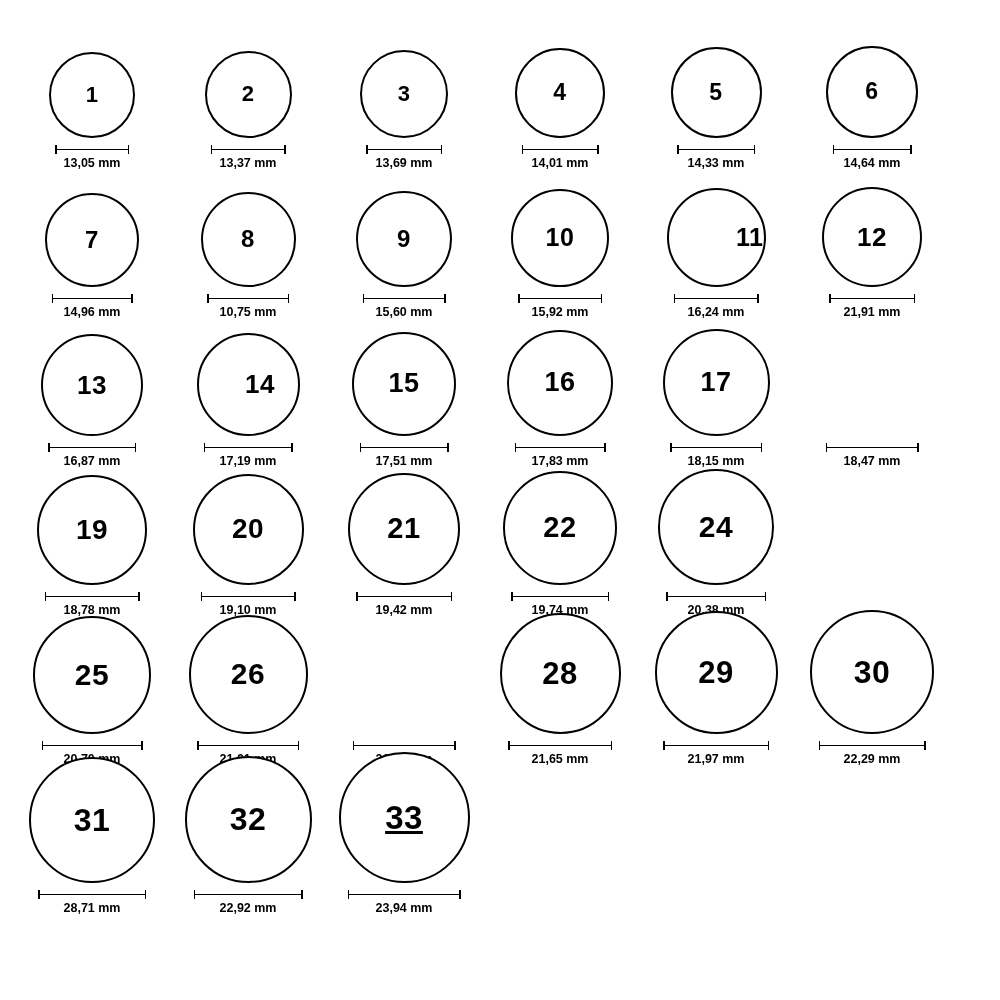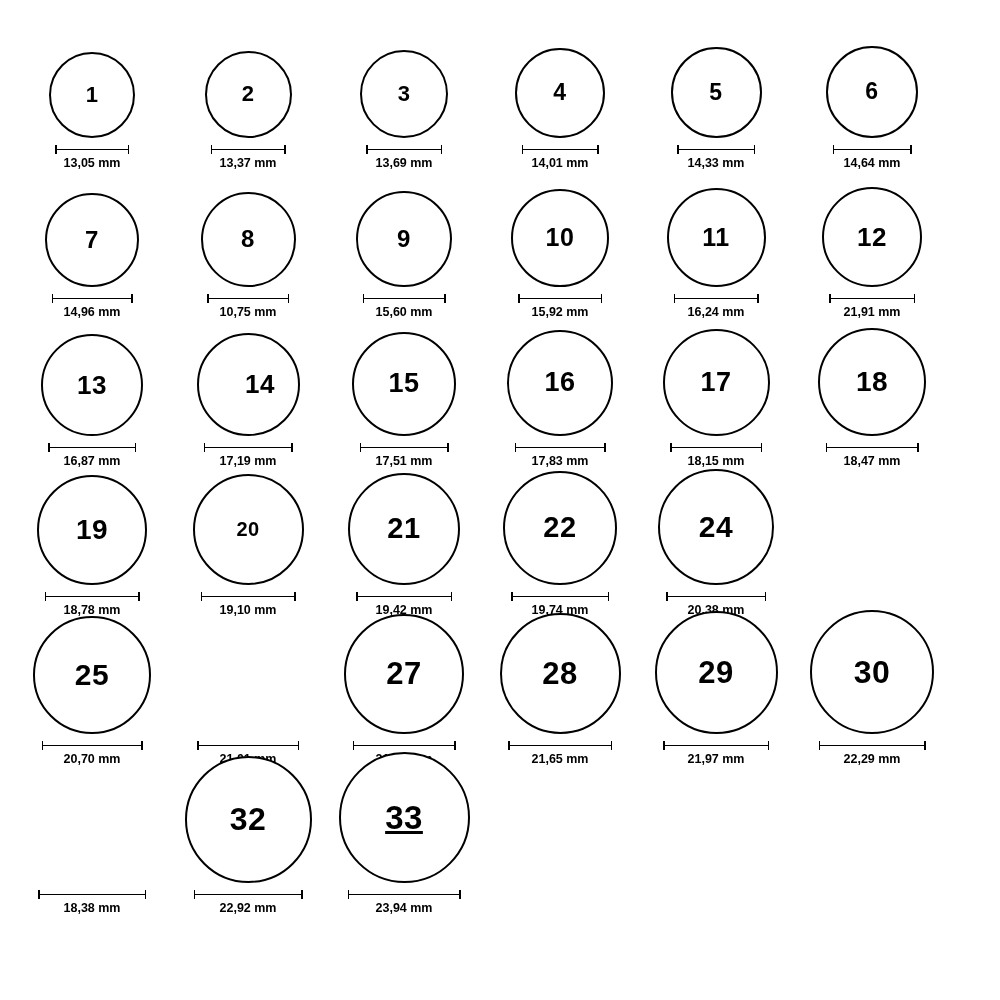--- a/index.html
+++ b/index.html
@@ -197,21 +197,21 @@
           <span class="ring-number" style="font-size: 25px;">10</span>
         </div>
         <div class="measure-bar" style="width: 84px;">
           <div class="line"></div>
           <div class="tick left"></div>
           <div class="tick right"></div>
         </div>
         <div class="ring-size-label">15,92 mm</div>
       </div>
       <div class="ring-cell">
-        <div class="ring-circle" style="width: 99px; height: 99px;">
+        <div class="ring-circle" style="width: 99px; height: 99px; justify-content: flex-end;">
           <span class="ring-number" style="font-size: 25px;">11</span>
         </div>
         <div class="measure-bar" style="width: 85px;">
           <div class="line"></div>
           <div class="tick left"></div>
           <div class="tick right"></div>
         </div>
         <div class="ring-size-label">16,24 mm</div>
       </div>
       <div class="ring-cell">
@@ -276,23 +276,20 @@
           <span class="ring-number" style="font-size: 27px;">17</span>
         </div>
         <div class="measure-bar" style="width: 92px;">
           <div class="line"></div>
           <div class="tick left"></div>
           <div class="tick right"></div>
         </div>
         <div class="ring-size-label">18,15 mm</div>
       </div>
       <div class="ring-cell">
-        <div class="ring-circle" style="width: 108px; height: 108px;">
-          <span class="ring-number" style="font-size: 28px;">18</span>
-        </div>
         <div class="measure-bar" style="width: 93px;">
           <div class="line"></div>
           <div class="tick left"></div>
           <div class="tick right"></div>
         </div>
         <div class="ring-size-label">18,47 mm</div>
       </div>
     </div>
     <div class="ring-row">
       <div class="ring-cell">
@@ -301,21 +298,21 @@
         </div>
         <div class="measure-bar" style="width: 95px;">
           <div class="line"></div>
           <div class="tick left"></div>
           <div class="tick right"></div>
         </div>
         <div class="ring-size-label">18,78 mm</div>
       </div>
       <div class="ring-cell">
         <div class="ring-circle" style="width: 111px; height: 111px;">
-          <span class="ring-number" style="font-size: 20px; text-align: right;">20</span>
+          <span class="ring-number" style="font-size: 28px; text-align: right;">20</span>
         </div>
         <div class="measure-bar" style="width: 95px;">
           <div class="line"></div>
           <div class="tick left"></div>
           <div class="tick right"></div>
         </div>
         <div class="ring-size-label">19,10 mm</div>
       </div>
       <div class="ring-cell">
         <div class="ring-circle" style="width: 112px; height: 112px;">
@@ -357,31 +354,31 @@
           <span class="ring-number" style="font-size: 30px;">25</span>
         </div>
         <div class="measure-bar" style="width: 101px;">
           <div class="line"></div>
           <div class="tick left"></div>
           <div class="tick right"></div>
         </div>
         <div class="ring-size-label">20,70 mm</div>
       </div>
       <div class="ring-cell">
+        <div class="ring-circle" style="width: 119px; height: 119px;">
+          <span class="ring-number" style="font-size: 30px;">26</span>
+        </div>
         <div class="measure-bar" style="width: 102px;">
           <div class="line"></div>
           <div class="tick left"></div>
           <div class="tick right"></div>
         </div>
         <div class="ring-size-label">21,01 mm</div>
       </div>
       <div class="ring-cell">
-        <div class="ring-circle" style="width: 120px; height: 120px;">
-          <span class="ring-number" style="font-size: 31px;">27</span>
-        </div>
         <div class="measure-bar" style="width: 103px;">
           <div class="line"></div>
           <div class="tick left"></div>
           <div class="tick right"></div>
         </div>
         <div class="ring-size-label">21,33 mm</div>
       </div>
       <div class="ring-cell">
         <div class="ring-circle" style="width: 121px; height: 121px;">
           <span class="ring-number" style="font-size: 31px;">28</span>
@@ -411,26 +408,29 @@
         <div class="measure-bar" style="width: 107px;">
           <div class="line"></div>
           <div class="tick left"></div>
           <div class="tick right"></div>
         </div>
         <div class="ring-size-label">22,29 mm</div>
       </div>
     </div>
     <div class="ring-row">
       <div class="ring-cell">
+        <div class="ring-circle" style="width: 126px; height: 126px;">
+          <span class="ring-number" style="font-size: 32px;">31</span>
+        </div>
         <div class="measure-bar" style="width: 108px;">
           <div class="line"></div>
           <div class="tick left"></div>
           <div class="tick right"></div>
         </div>
-        <div class="ring-size-label">18,38 mm</div>
+        <div class="ring-size-label">28,71 mm</div>
       </div>
       <div class="ring-cell">
         <div class="ring-circle" style="width: 127px; height: 127px;">
           <span class="ring-number" style="font-size: 32px;">32</span>
         </div>
         <div class="measure-bar" style="width: 109px;">
           <div class="line"></div>
           <div class="tick left"></div>
           <div class="tick right"></div>
         </div>

